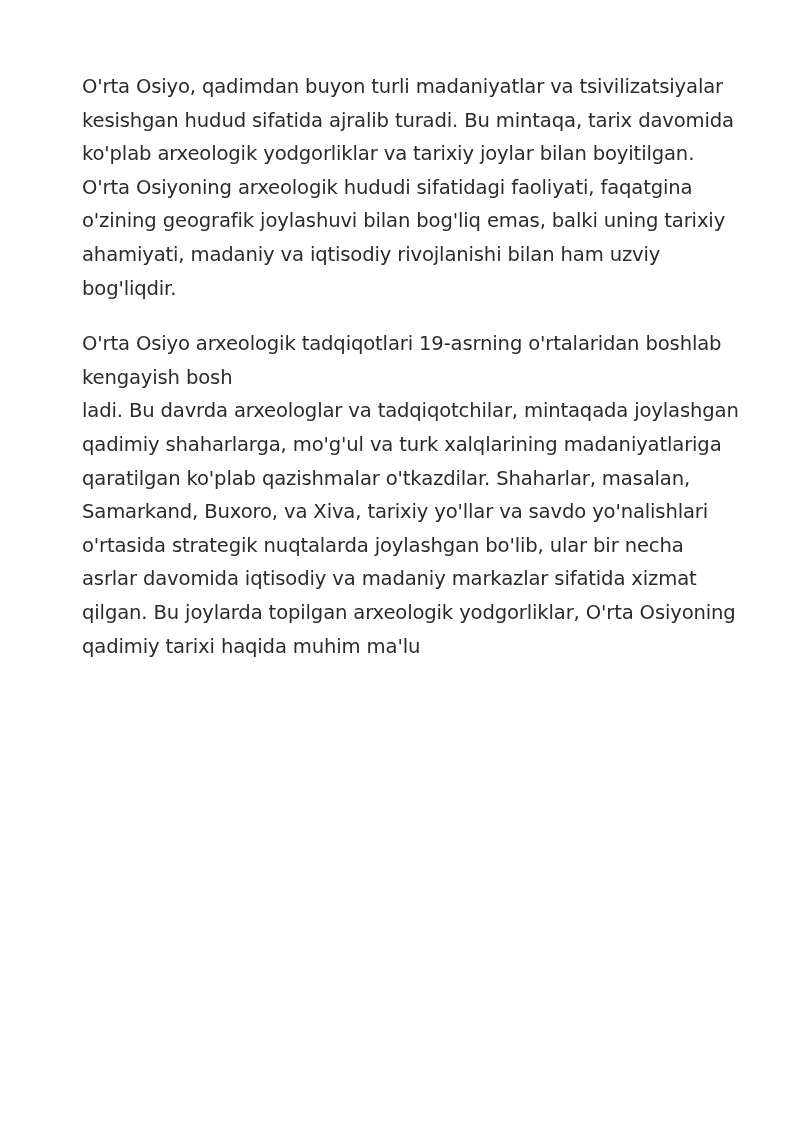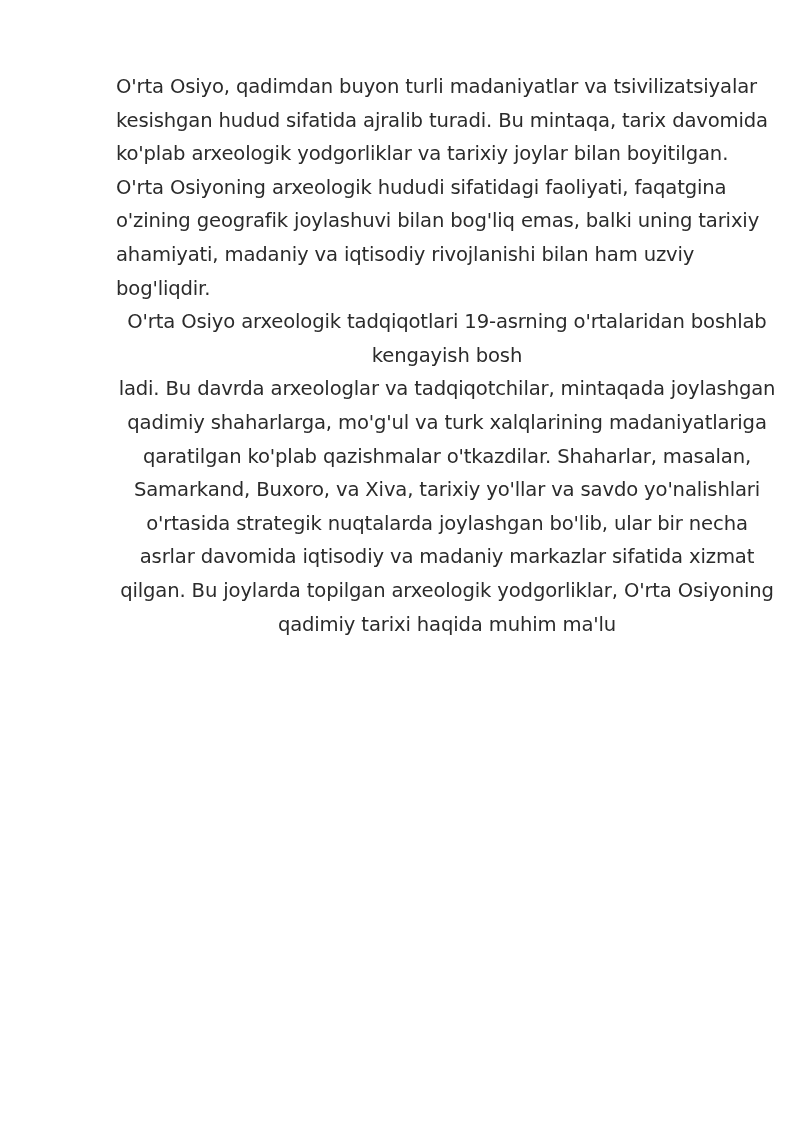--- a/index.html
+++ b/index.html
@@ -15,21 +15,21 @@
     font-family: "DejaVu Sans", sans-serif;
     overflow: hidden;
   }
 
   .page {
     position: relative;
     box-sizing: border-box;
     width: 800px;
     height: 1131px;
     background: #ffffff;
-    padding: 70px 60px 60px 116px;
+    padding: 70px 60px 60px 82px;
   }
 
   .doc-body {
     width: 662px;
     max-width: 662px;
   }
 
   .para {
     margin: 0;
     color: #2b2b2b;
@@ -38,21 +38,21 @@
     line-height: 33.6px;
     font-weight: 400;
     letter-spacing: -0.15px;
     text-align: left;
     white-space: pre-wrap;
     word-wrap: break-word;
     -webkit-font-smoothing: antialiased;
   }
 
   .para + .para {
-    text-align: center;
+    margin-top: 22px;
   }
 </style>
 </head>
 <body>
 
 <div class="page">
   <div class="doc-body">
     <p class="para">O'rta Osiyo, qadimdan buyon turli madaniyatlar va tsivilizatsiyalar kesishgan hudud sifatida ajralib turadi. Bu mintaqa, tarix davomida ko'plab arxeologik yodgorliklar va tarixiy joylar bilan boyitilgan. O'rta Osiyoning arxeologik hududi sifatidagi faoliyati, faqatgina o'zining geografik joylashuvi bilan bog'liq emas, balki uning tarixiy ahamiyati, madaniy va iqtisodiy rivojlanishi bilan ham uzviy bog'liqdir.</p>
     <p class="para">O'rta Osiyo arxeologik tadqiqotlari 19-asrning o'rtalaridan boshlab kengayish bosh
 ladi. Bu davrda arxeologlar va tadqiqotchilar, mintaqada joylashgan qadimiy shaharlarga, mo'g'ul va turk xalqlarining madaniyatlariga qaratilgan ko'plab qazishmalar o'tkazdilar. Shaharlar, masalan, Samarkand, Buxoro, va Xiva, tarixiy yo'llar va savdo yo'nalishlari o'rtasida strategik nuqtalarda joylashgan bo'lib, ular bir necha asrlar davomida iqtisodiy va madaniy markazlar sifatida xizmat qilgan. Bu joylarda topilgan arxeologik yodgorliklar, O'rta Osiyoning qadimiy tarixi haqida muhim ma'lu</p>

